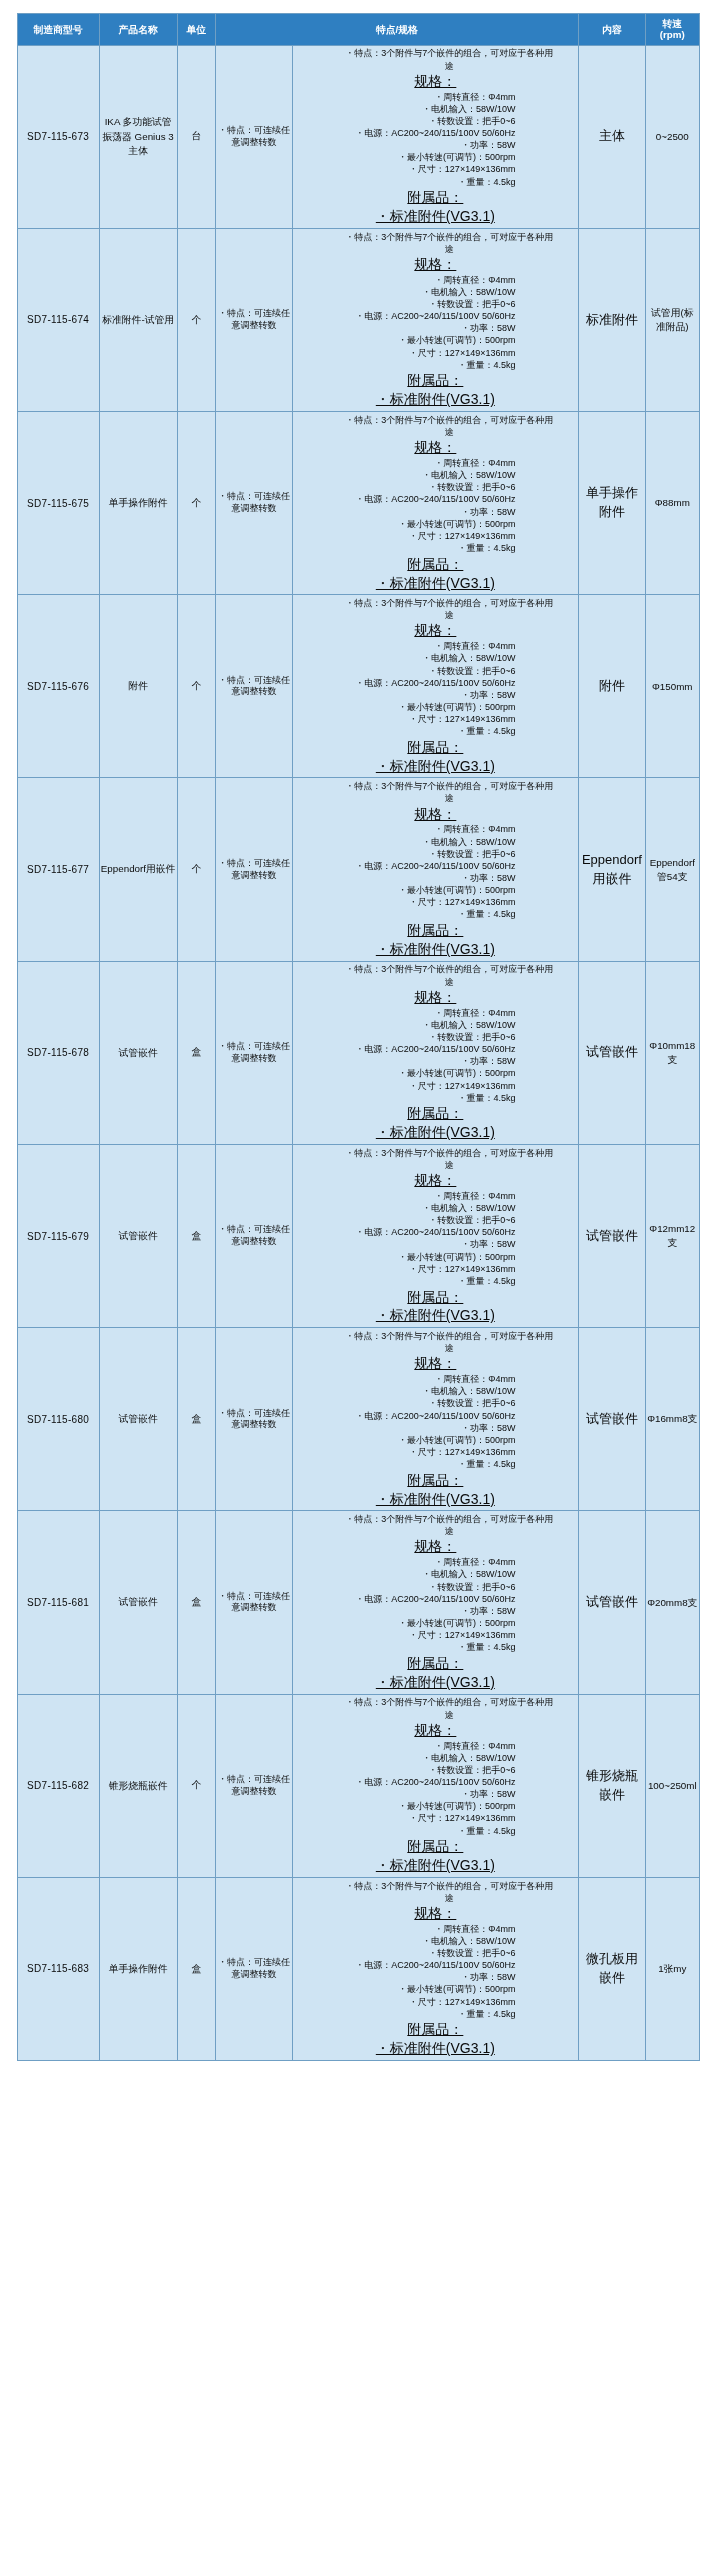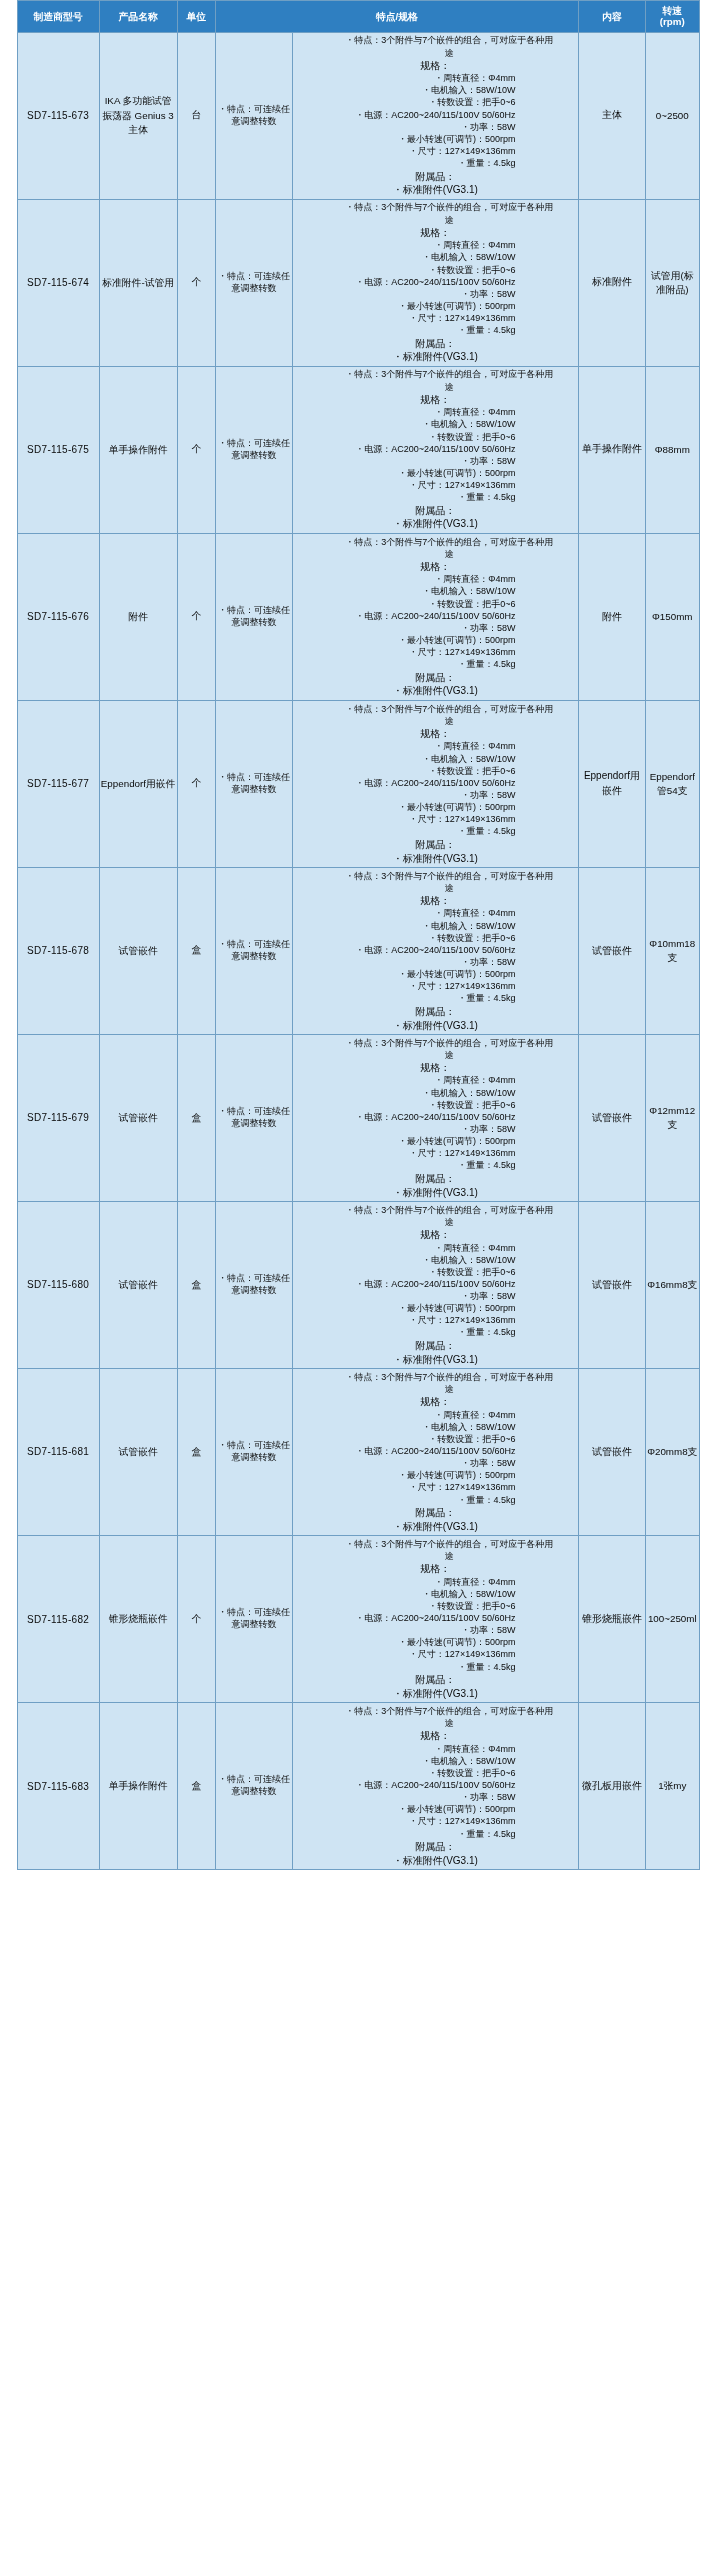--- a/index.html
+++ b/index.html
@@ -12,21 +12,21 @@
     font-family: "Liberation Sans", sans-serif;
   }
   #sheet {
     width: 716px;
     padding: 0;
     box-sizing: border-box;
   }
   table.spec {
     border-collapse: collapse;
     width: 683px;
-    margin: 0 auto 0 auto;
+    margin: 13px auto 0 auto;
     table-layout: fixed;
   }
   table.spec th, table.spec td {
     border: 0.9px solid #6f9fc4;
     vertical-align: middle;
     padding: 1.8px 0.9px;
   }
   thead th {
     background: #2f7fc1;
     color: #ffffff;
@@ -59,21 +59,21 @@
     font-size: 9px;
     padding-top: 3.6px;
     padding-bottom: 3.6px;
   }
   td.spec-cell {
     text-align: left;
     padding-left: 1.8px;
     padding-right: 1.8px;
   }
   td.content {
-    font-size: 10px;
+    font-size: 13px;
     line-height: 1.45;
   }
   td.rpm {
     font-size: 9.8px;
     line-height: 1.4;
   }
   .spec-block {
     display: block;
     width: 100%;
     text-align: center;
@@ -87,22 +87,23 @@
   .spec-lead {
     display: block;
     text-align: center;
     font-size: 9px;
     line-height: 1.35;
     padding-left: 28px;
   }
   .spec-title {
     display: block;
     text-align: center;
-    font-size: 10px;
+    font-size: 14px;
     line-height: 1.35;
+    text-decoration: underline;
   }
   .spec-list {
     display: inline-block;
     text-align: right;
     margin: 0 auto;
   }
   col.c-model { width: 77px; }
   col.c-name  { width: 73px; }
   col.c-unit  { width: 36px; }
   col.c-feat  { width: 72px; }

